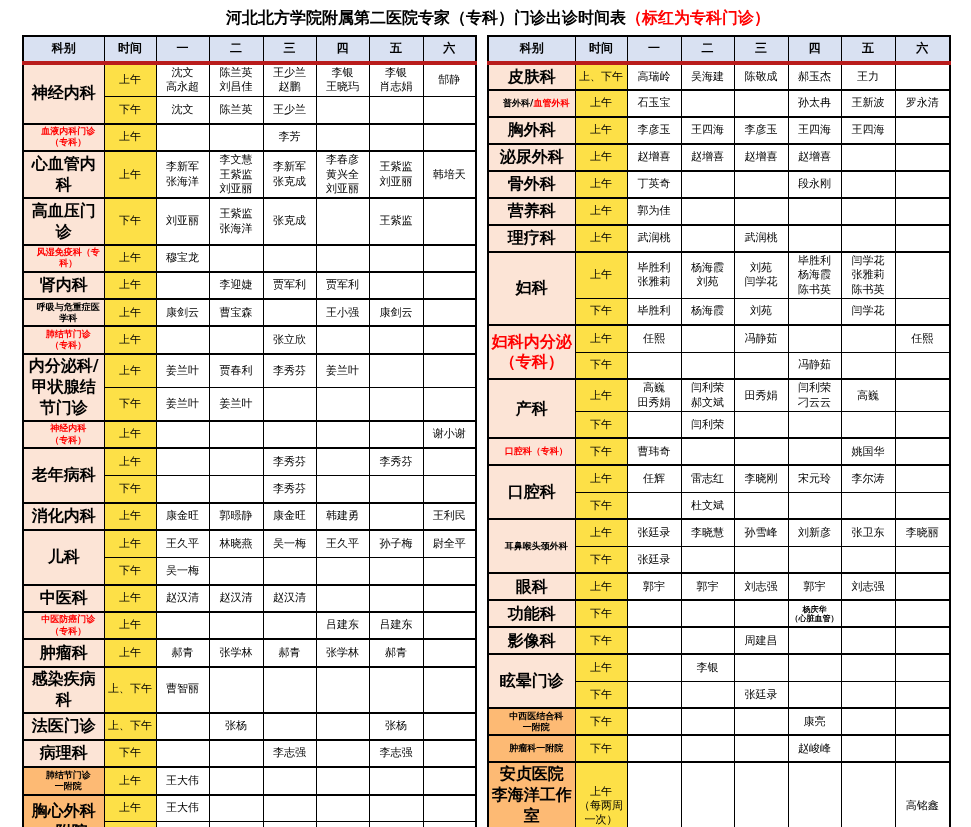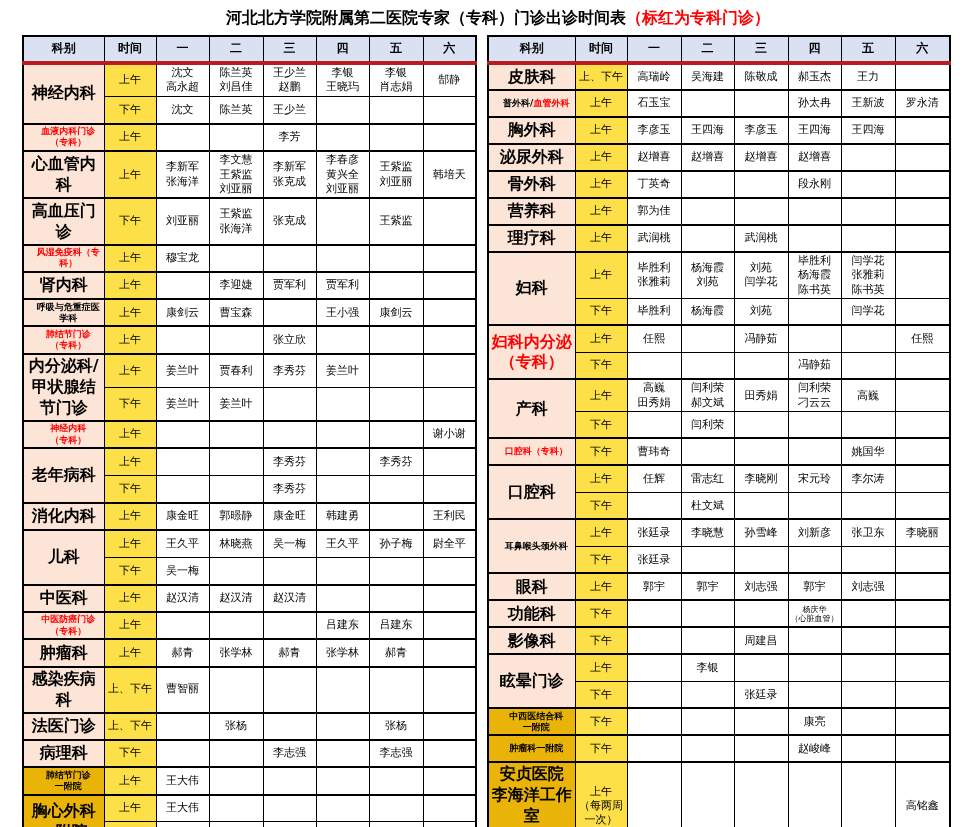--- a/index.html
+++ b/index.html
@@ -22,26 +22,26 @@
     padding:1px 1px; font-size:11px; line-height:1.3;
     white-space:pre-line; overflow:hidden; word-break:break-all;
   }
   thead th {
     background:#D9E1F2; font-weight:bold; font-size:12px;
     height:22px; border-bottom:4px solid #b91c1c; white-space:nowrap;
   }
   tbody tr { height:27px; }
   tr.group-start td { border-top:2px solid #000; }
   td.dept { background:#FCE4D6; font-weight:bold; font-size:16px; }
-  td.dept.deep { background:#eab308; }
+  td.dept.deep { background:#fdba74; }
   td.dept.red { color:#FF0000; }
   td.dept.small { font-size:9px; line-height:1.25;padding-left:10px; }
   td.time { background:#fde047; font-size:11px; }
   td.cell { background:#fff; }
-  td.cell.small-text { font-size:8px; line-height:1.15; }
+  td.cell.small-text { font-size:8px; line-height:1.15;font-weight:bold; }
 </style>
 </head>
 <body>
 
 <div class="title-row">
   <span>河北北方学院附属第二医院专家（专科）门诊出诊时间表</span><span class="red">（标红为专科门诊）</span>
 </div>
 
 <div class="tables">
   <table>

